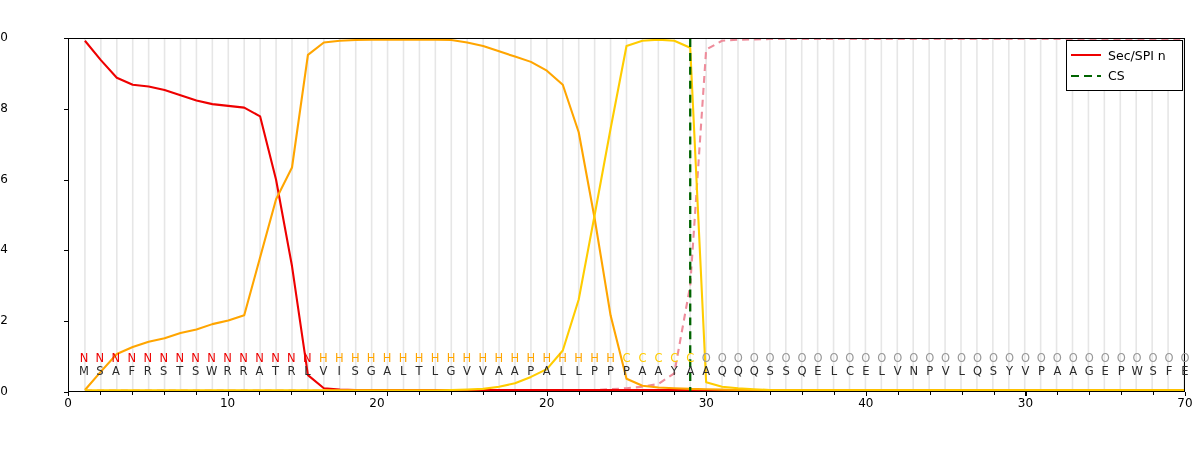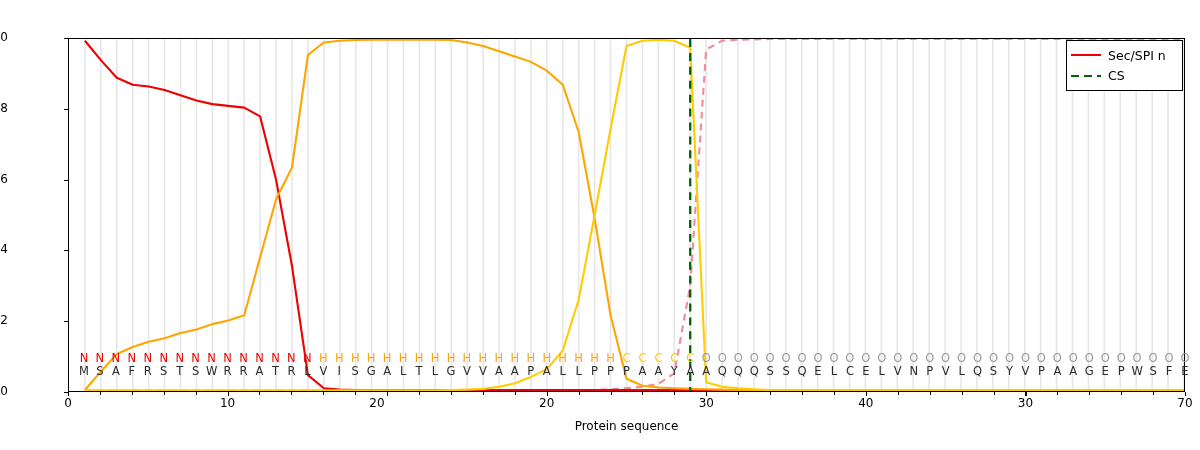--- a/index.html
+++ b/index.html
@@ -56,21 +56,20 @@
   .seqcol{position:absolute;text-align:center;width:16px;transform:translateX(-8px);}
   .annochar{font-size:11.5px;line-height:13px;}
   .aachar{font-size:11.5px;line-height:13px;color:#2b2b2b;}
 </style>
 </head>
 <body>
 
 <div id="stage">
 
 
-  <div id="xlabel">Protein sequence</div>
 
   <div id="yticks">
       <div class="ytick" style="top: 392px;">0.0</div>
       <div class="ytickmark" style="top: 392px; left: 64px; position: absolute;"></div>
       <div class="ytick" style="top: 321.2px;">0.2</div>
       <div class="ytickmark" style="top: 321.2px; left: 64px; position: absolute;"></div>
       <div class="ytick" style="top: 250.4px;">0.4</div>
       <div class="ytickmark" style="top: 250.4px; left: 64px; position: absolute;"></div>
       <div class="ytick" style="top: 179.6px;">0.6</div>
       <div class="ytickmark" style="top: 179.6px; left: 64px; position: absolute;"></div>

